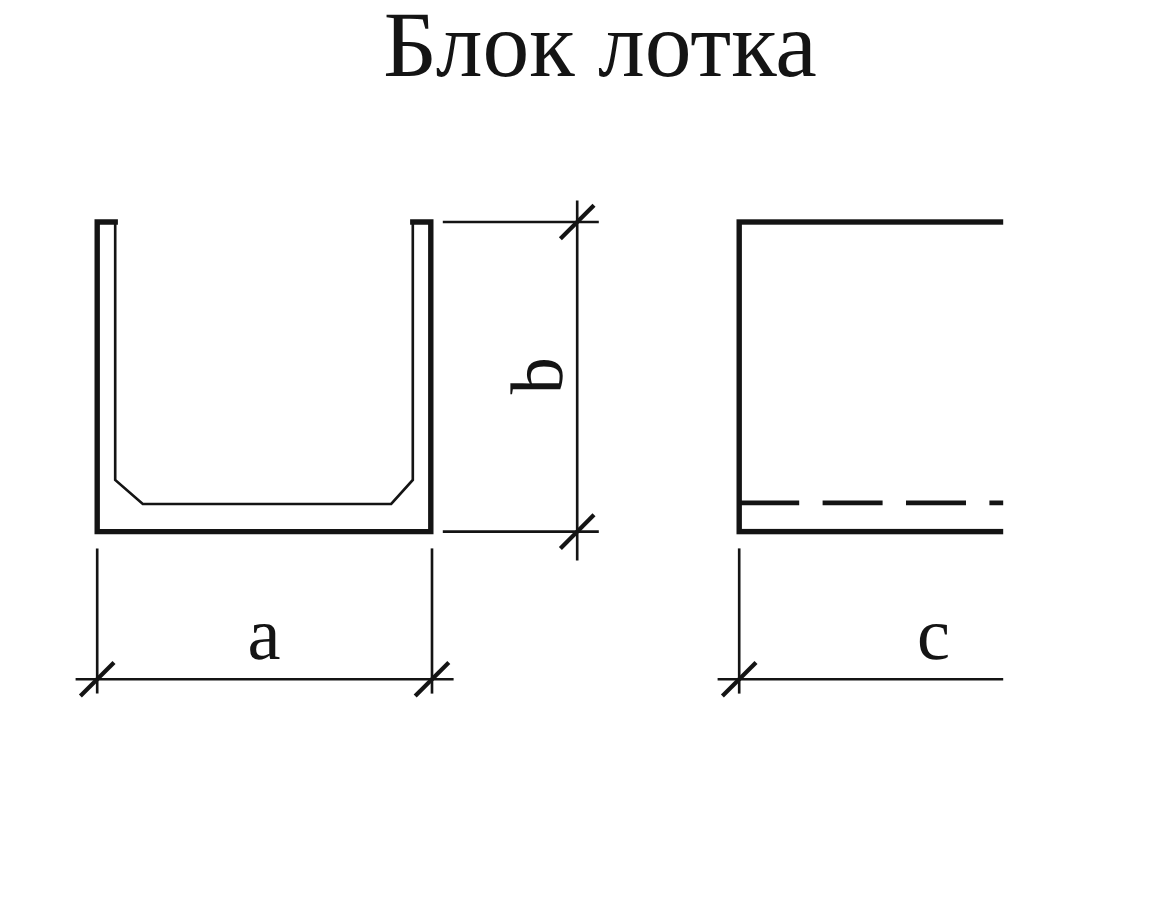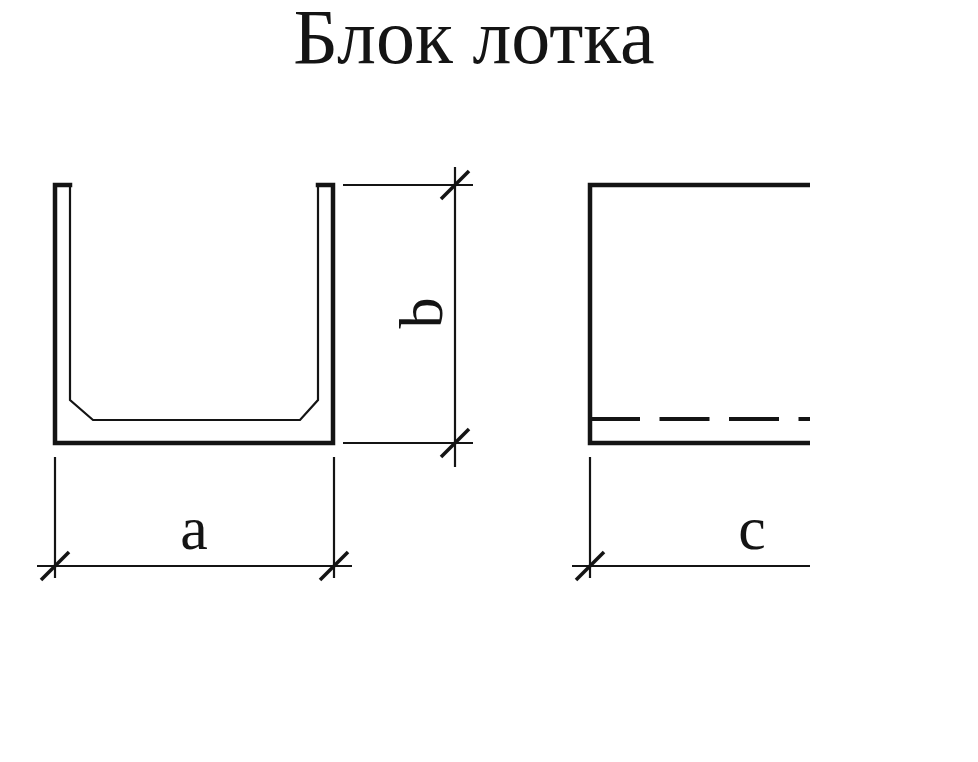--- a/index.html
+++ b/index.html
@@ -7,20 +7,21 @@
     padding: 0;
     background: #ffffff;
   }
   .canvas {
     position: relative;
     width: 810px;
     height: 762px;
     background: #ffffff;
     overflow: hidden;
     font-family: "Liberation Serif", "DejaVu Serif", serif;
+    padding-left: 26px;
   }
   svg text {
     font-family: "Liberation Serif", "DejaVu Serif", serif;
     fill: #141414;
   }
   .title-text {
     font-size: 78px;
   }
   .dim-label {
     font-size: 62px;

